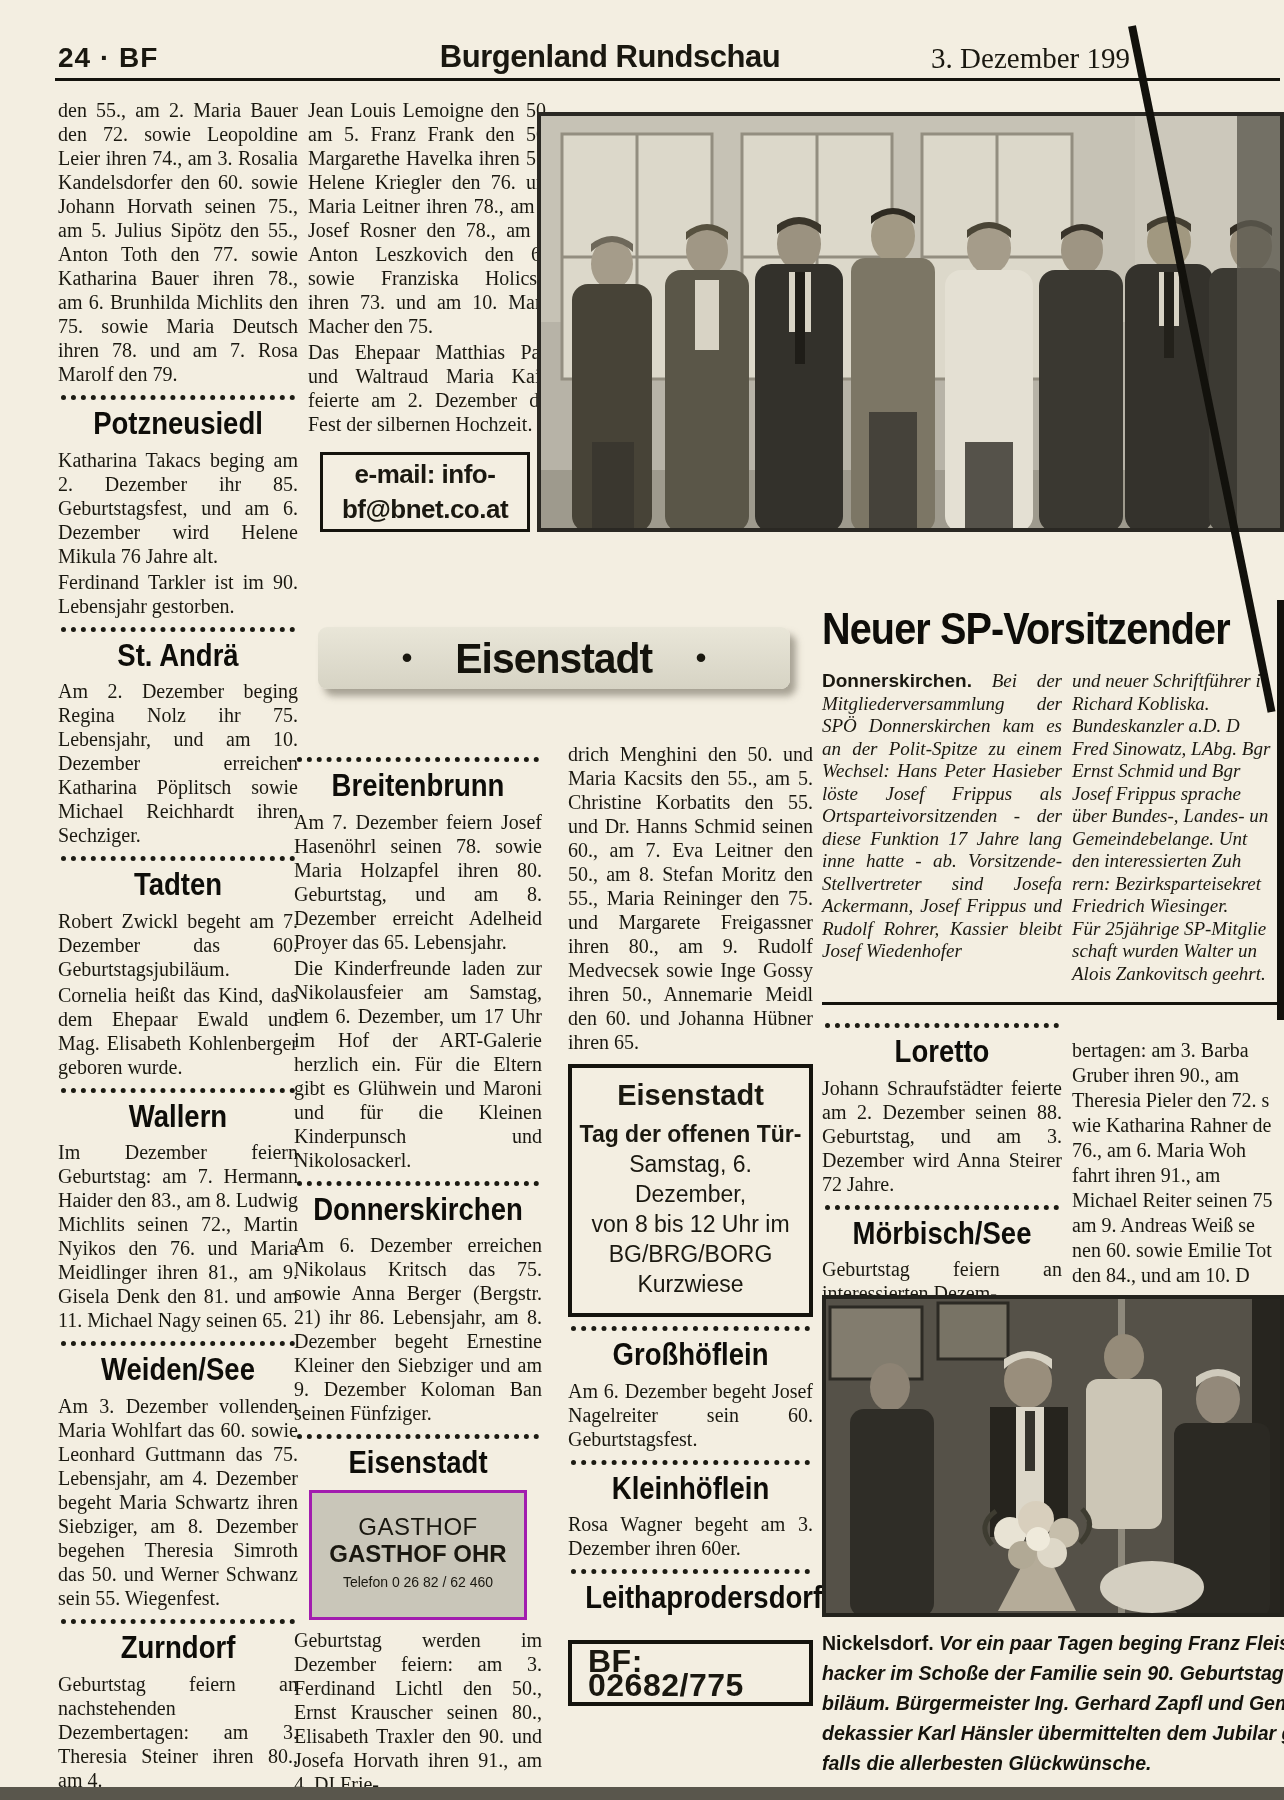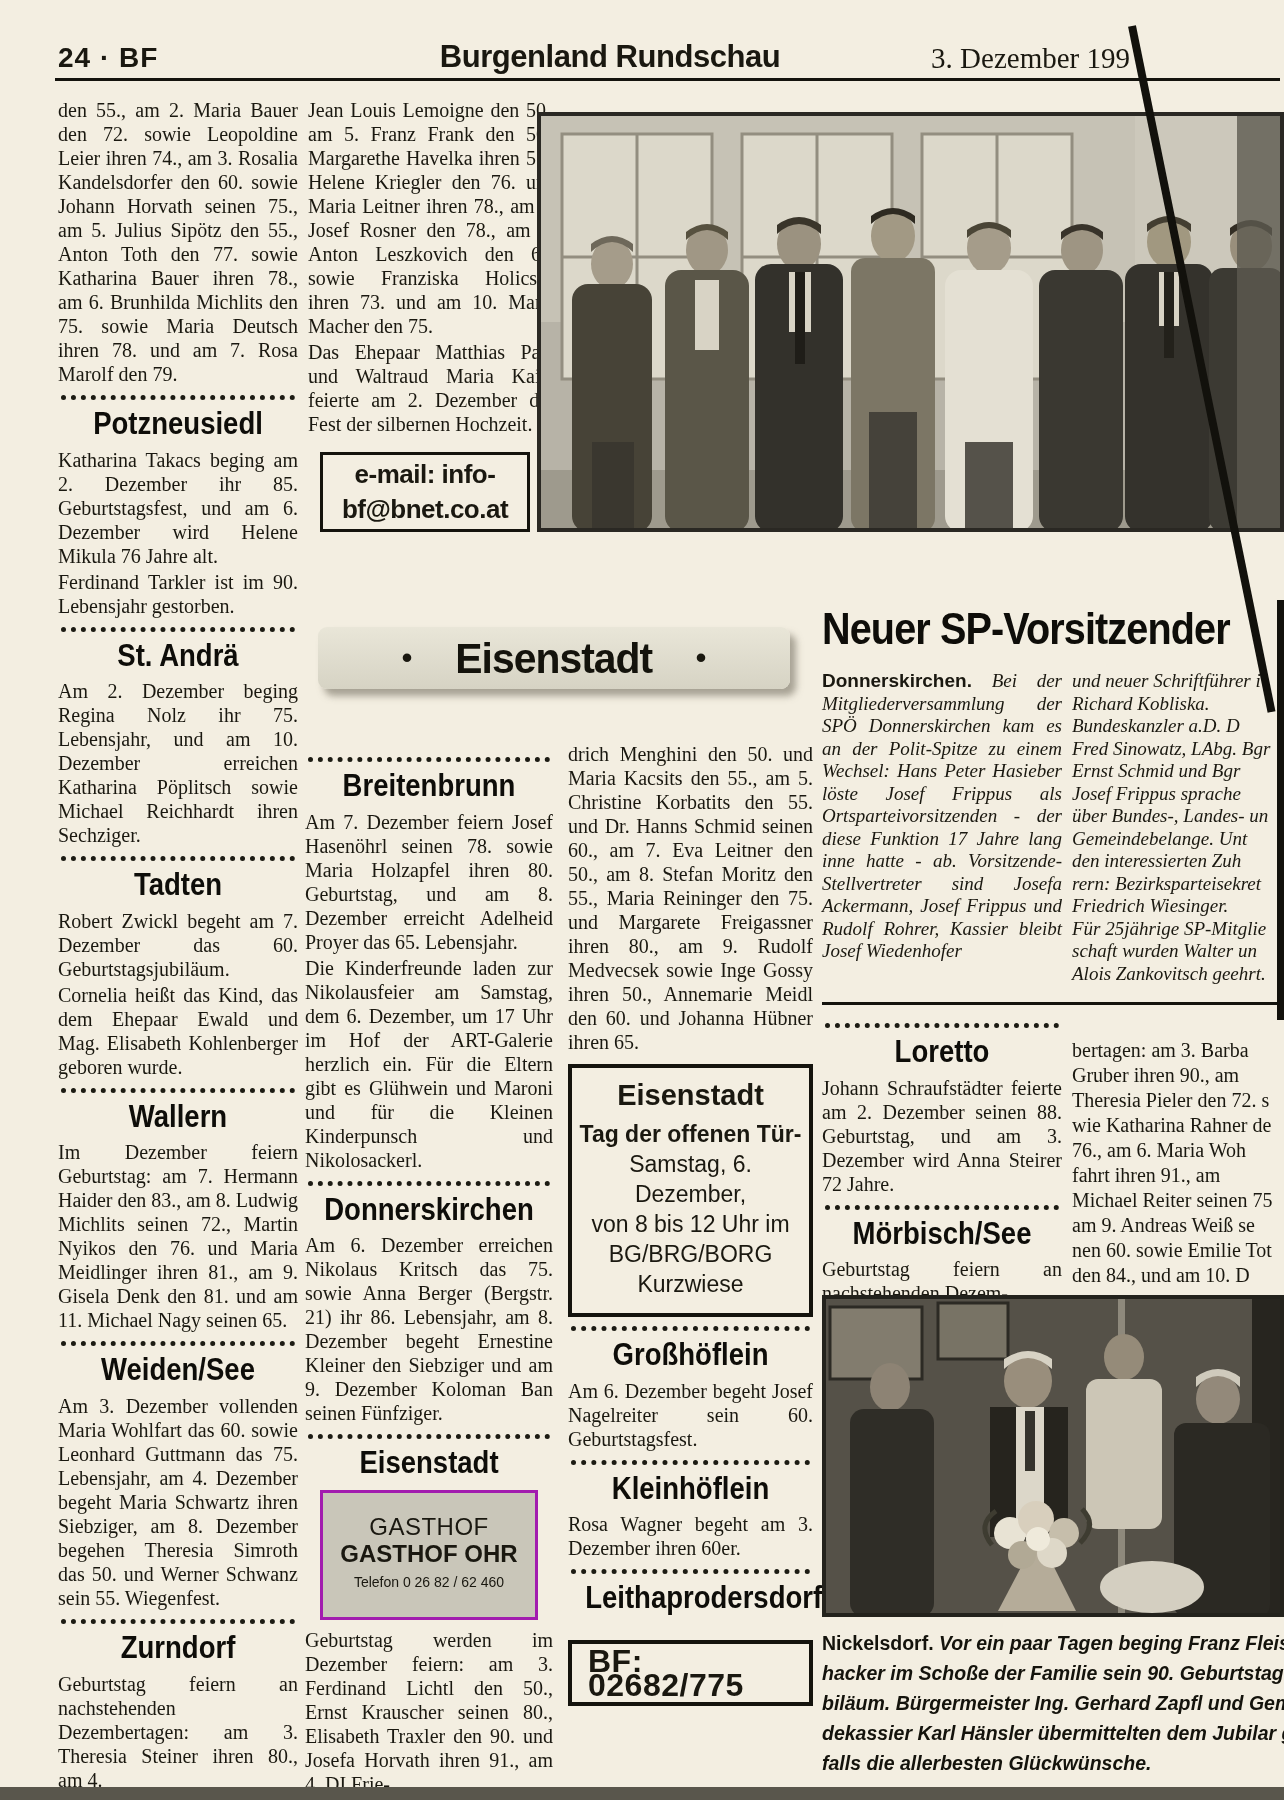--- a/index.html
+++ b/index.html
@@ -171,21 +171,21 @@
       <rect x="2" y="2" width="743" height="416" fill="none" stroke="#2a2823" stroke-width="4"></rect>
     </svg>
   </div>
 
   <div class="abs banner">
     <span class="banner-dot">•</span>
     <span class="banner-label">Eisenstadt</span>
     <span class="banner-dot">•</span>
   </div>
 
-  <div class="abs body-text" style="left:305px;top:748px;width:248px;">
+  <div class="abs body-text" style="left:294px;top:748px;width:248px;">
     <div class="dotted-rule"></div>
     <div class="town-head">Breitenbrunn</div>
     <p class="para">Am 7. Dezember feiern Josef Hasenöhrl seinen 78. sowie Maria Holzapfel ihren 80. Geburtstag, und am 8. Dezember erreicht Adelheid Proyer das 65. Lebensjahr.</p>
     <p class="para">Die Kinderfreunde laden zur Nikolausfeier am Samstag, dem 6. Dezember, um 17 Uhr im Hof der ART-Galerie herzlich ein. Für die Eltern gibt es Glühwein und Maroni und für die Kleinen Kinderpunsch und Nikolosackerl.</p>
     <div class="dotted-rule"></div>
     <div class="town-head">Donnerskirchen</div>
     <p class="para">Am 6. Dezember erreichen Nikolaus Kritsch das 75. sowie Anna Berger (Bergstr. 21) ihr 86. Lebensjahr, am 8. Dezember begeht Ernestine Kleiner den Siebziger und am 9. Dezember Koloman Ban seinen Fünfziger.</p>
     <div class="dotted-rule"></div>
     <div class="town-head">Eisenstadt</div>
     <div class="ad-box">
@@ -239,21 +239,21 @@
     <div class="cut-line">Alois Zankovitsch geehrt.</div>
   </div>
   <div class="abs sp-rule" style="left:822px;top:1002px;width:462px;"></div>
 
   <div class="abs body-text" style="left:822px;top:1014px;width:240px;">
     <div class="dotted-rule"></div>
     <div class="town-head">Loretto</div>
     <p class="para">Johann Schraufstädter feierte am 2. Dezember seinen 88. Geburtstag, und am 3. Dezember wird Anna Steirer 72 Jahre.</p>
     <div class="dotted-rule"></div>
     <div class="town-head">Mörbisch/See</div>
-    <p class="para">Geburtstag feiern an nachstehenden Dezem-</p>
+    <p class="para">Geburtstag feiern an interessierten Dezem-</p>
   </div>
   <div class="abs body-text" style="left:1072px;top:1038px;width:230px;line-height:25px;">
     <div class="cut-line">bertagen: am 3. Barba</div>
     <div class="cut-line">Gruber ihren 90., am</div>
     <div class="cut-line">Theresia Pieler den 72. s</div>
     <div class="cut-line">wie Katharina Rahner de</div>
     <div class="cut-line">76., am 6. Maria Woh</div>
     <div class="cut-line">fahrt ihren 91., am</div>
     <div class="cut-line">Michael Reiter seinen 75</div>
     <div class="cut-line">am 9. Andreas Weiß se</div>

